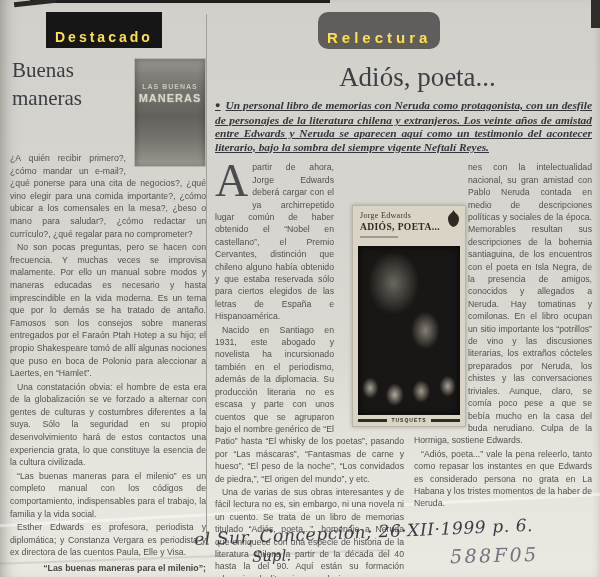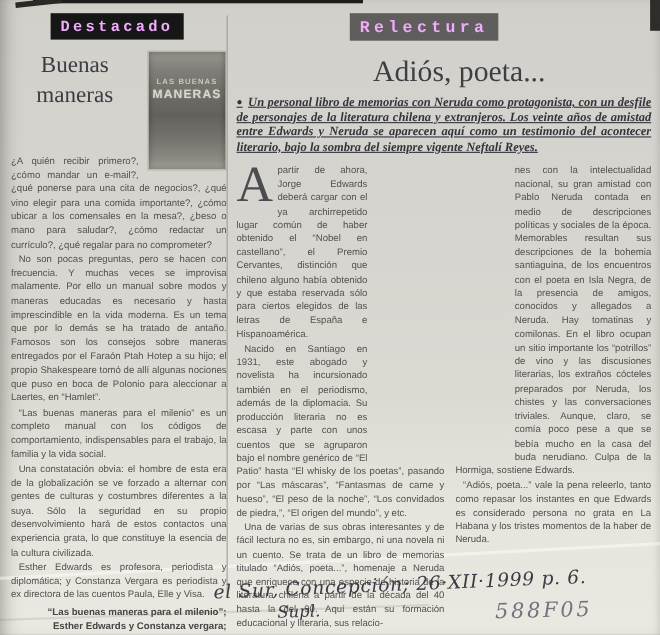--- a/index.html
+++ b/index.html
@@ -12,40 +12,40 @@
 
   
   .mark-topline{position:absolute;left:30px;top:0;width:300px;height:3px;background:#1f1e1c;}
   .mark-topleft{position:absolute;left:14px;top:0;width:42px;height:5px;background:#2a2927;transform:rotate(-6deg);}
   .mark-topright{position:absolute;right:0;top:0;width:9px;height:28px;background:#2e2d2a;}
 
   .divider{position:absolute;left:206px;top:14px;width:1px;height:528px;background:#a19f99;}
 
   
   .larticle{position:absolute;left:10px;top:12px;width:196px;color:#4e4e4e;}
-  .badge{display:inline-block;font-family:Liberation Mono, monospace;font-weight:bold;
-    color:#f0abfc;letter-spacing:3px;font-size:14px;padding:5px 9px 3px;}
+  .badge{display:inline-block;font-family:Liberation Sans, sans-serif;font-weight:bold;
+    color:#fde047;letter-spacing:3px;font-size:14px;padding:17px 9px 3px;}
   .badge-dark{background:#161616;margin-left:36px;}
   .lbody{margin-top:6px;position:relative;}
   .lcover{float:right;width:72px;height:109px;margin:2px 0 8px 8px;
     background:linear-gradient(180deg,#98968f 0%,#807e78 16%,#6e6d67 36%,#62615c 54%,#75736d 74%,#8d8b84 92%,#a5a39b 100%);
     border:1px solid #b7b4ac;box-shadow:inset 0 0 6px rgba(0,0,0,.35);
     text-align:center;box-sizing:border-box;padding-top:24px;filter:blur(.3px);}
   .lcover .s1{display:block;font-size:7px;font-weight:bold;letter-spacing:1px;color:rgba(216,212,198,.85);}
   .lcover .s2{display:block;font-size:11px;font-weight:bold;letter-spacing:1px;color:rgba(228,223,208,.9);
     text-shadow:0 0 2px rgba(255,255,255,.35);margin-top:2px;}
   .ltitle{font-family:"Liberation Serif",serif;font-size:21px;line-height:28px;color:#3c3c43;
-    text-align:center;width:112px;margin:8px 0 40px 2px;font-weight:normal;}
+    width:112px;margin:8px 0 40px 2px;font-weight:normal;}
   .larticle p{font-size:8.7px;line-height:12.6px;text-align:justify;margin:0;color:#515150;}
   .larticle p + p{text-indent:7px;margin-top:1px;}
   .lcredits{margin-top:3px;text-align:right;font-weight:bold;font-size:8.8px;line-height:12.8px;color:#464645;}
 
   
   .rarticle{position:absolute;left:215px;top:12px;width:377px;color:#4e4e4e;}
-  .badge-gray{background:#5f5e5c;margin-left:103px;letter-spacing:4px;font-size:15px;}
+  .badge-gray{background:#5f5e5c;margin-left:103px;letter-spacing:4px;font-size:15px;border-radius:10px;}
   .rtitle{font-family:"Liberation Serif",serif;font-size:27px;line-height:32px;color:#3e3e45;
     text-align:center;margin:12px 0 6px 28px;font-weight:normal;}
   .lede{font-family:"Liberation Serif",serif;font-style:italic;font-weight:bold;
     font-size:11.4px;line-height:13.6px;text-align:justify;color:#34343b;margin:0 0 7px 0;text-decoration:underline;}
   .lede .bullet{font-style:normal;font-size:9px;margin-right:5px;position:relative;top:-1px;}
   .rbody{position:relative;display:flex;gap:10px;}
   .colA{width:189px;}
   .colB{width:178px;}
   .rbody p{font-size:8.7px;line-height:12.4px;text-align:justify;margin:0;color:#515150;}
   .rbody p + p{text-indent:7px;margin-top:1px;}
@@ -96,22 +96,22 @@
   <div class="larticle">
     <div class="badge badge-dark">Destacado</div>
     <div class="lbody">
       <div class="lcover">
         <span class="s1">LAS BUENAS</span>
         <span class="s2">MANERAS</span>
       </div>
       <h2 class="ltitle">Buenas maneras</h2>
       <p>¿A quién recibir primero?, ¿cómo mandar un e-mail?, ¿qué ponerse para una cita de negocios?, ¿qué vino elegir para una comida importante?, ¿cómo ubicar a los comensales en la mesa?, ¿beso o mano para saludar?, ¿cómo redactar un currículo?, ¿qué regalar para no comprometer?</p>
       <p>No son pocas preguntas, pero se hacen con frecuencia. Y muchas veces se improvisa malamente. Por ello un manual sobre modos y maneras educadas es necesario y hasta imprescindible en la vida moderna. Es un tema que por lo demás se ha tratado de antaño. Famosos son los consejos sobre maneras entregados por el Faraón Ptah Hotep a su hijo; el propio Shakespeare tomó de allí algunas nociones que puso en boca de Polonio para aleccionar a Laertes, en “Hamlet”.</p>
+      <p>Una constatación obvia: el hombre de esta era de la globalización se ve forzado a alternar con gentes de culturas y costumbres diferentes a la suya. Sólo la seguridad en su propio desenvolvimiento hará de estos contactos una experiencia grata, lo que constituye la esencia de la cultura civilizada.</p>
       <p>“Las buenas maneras para el milenio” es un completo manual con los códigos de comportamiento, indispensables para el trabajo, la familia y la vida social.</p>
-      <p>Una constatación obvia: el hombre de esta era de la globalización se ve forzado a alternar con gentes de culturas y costumbres diferentes a la suya. Sólo la seguridad en su propio desenvolvimiento hará de estos contactos una experiencia grata, lo que constituye la esencia de la cultura civilizada.</p>
       <p>Esther Edwards es profesora, periodista y diplomática; y Constanza Vergara es periodista y ex directora de las cuentos Paula, Elle y Visa.</p>
       <div class="lcredits">
         <div>“Las buenas maneras para el milenio”;</div>
         <div>Esther Edwards y Constanza vergara;</div>
 
       </div>
     </div>
   </div>
 
   <div class="rarticle">
@@ -125,19 +125,35 @@
         <p><span class="dropcap">A</span><span>partir de ahora, Jorge Edwards deberá cargar con el ya archirrepetido lugar común de haber obtenido el “Nobel en castellano”, el Premio Cervantes, distinción que chileno alguno había obtenido y que estaba reservada sólo para ciertos elegidos de las letras de España e Hispanoamérica.</span></p>
         <p>Nacido en Santiago en 1931, este abogado y novelista ha incursionado también en el periodismo, además de la diplomacia. Su producción literaria no es escasa y parte con unos cuentos que se agruparon bajo el nombre genérico de “El Patio” hasta “El whisky de los poetas”, pasando por “Las máscaras”, “Fantasmas de carne y hueso”, “El peso de la noche”, “Los convidados de piedra,”, “El origen del mundo”, y etc.</p>
         <p>Una de varias de sus obras interesantes y de fácil lectura no es, sin embargo, ni una novela ni un cuento. Se trata de un libro de memorias titulado “Adiós, poeta...”, homenaje a Neruda que enriquece con una especie de historia de la literatura chilena a partir de la década del 40 hasta la del 90. Aquí están su formación educacional y literaria, sus relacio-</p>
       </div>
       <div class="colB">
         <div class="spacerB"></div>
         <p>nes con la intelectualidad nacional, su gran amistad con Pablo Neruda contada en medio de descripciones políticas y sociales de la época. Memorables resultan sus descripciones de la bohemia santiaguina, de los encuentros con el poeta en Isla Negra, de la presencia de amigos, conocidos y allegados a Neruda. Hay tomatinas y comilonas. En el libro ocupan un sitio importante los “potrillos” de vino y las discusiones literarias, los extraños cócteles preparados por Neruda, los chistes y las conversaciones triviales. Aunque, claro, se comía poco pese a que se bebía mucho en la casa del buda nerudiano. Culpa de la Hormiga, sostiene Edwards.</p>
         <p>“Adiós, poeta...” vale la pena releerlo, tanto como repasar los instantes en que Edwards es considerado persona no grata en La Habana y los tristes momentos de la haber de Neruda.</p>
       </div>
 
+      <div class="rcover">
+        <div class="rcover-head">
+          <div class="rcover-author">Jorge Edwards</div>
+          <div class="rcover-title">ADIÓS, POETA...</div>
+          <div class="rcover-subline"></div>
+          <svg class="rcover-logo" viewBox="0 0 13 17" xmlns="http://www.w3.org/2000/svg">
+            <path d="M6.5 0 C8 3.5 12 4.5 12 8.5 C12 13.5 9.5 16 6.5 17 C3.5 16 1 13.5 1 8.5 C1 4.5 5 3.5 6.5 0 Z" fill="#2f2b24"></path>
+          </svg>
+        </div>
+        <div class="rcover-photo"></div>
+        <div class="rcover-pub">
+          <span class="bar"></span>
+          <span class="rcover-pubname">TUSQUETS</span>
+          <span class="bar"></span>
+        </div>
+      </div>
     </div>
   </div>
 
   <div class="hand hand-line1">el Sur, Concepción; 26·XII·1999 p. 6.</div>
   <div class="hand hand-line2">Supl.</div>
   <div class="hand hand-code">588F05</div>
 </div>
 
 </body></html>

